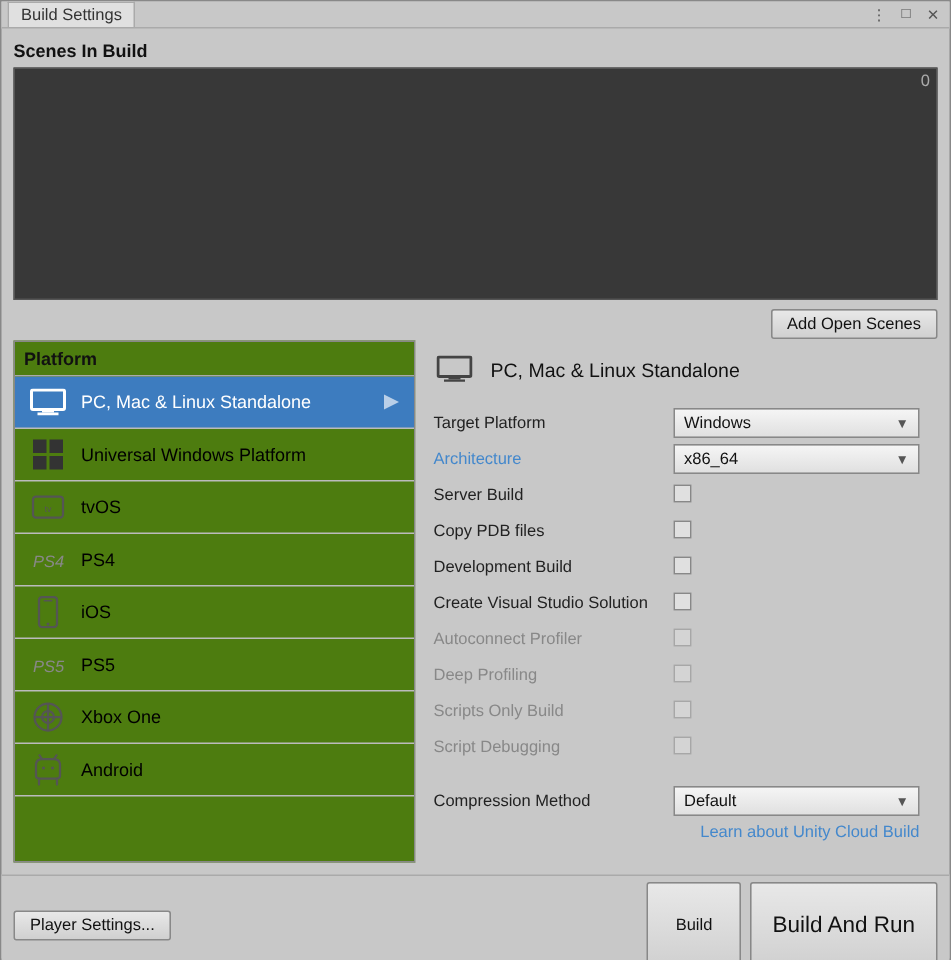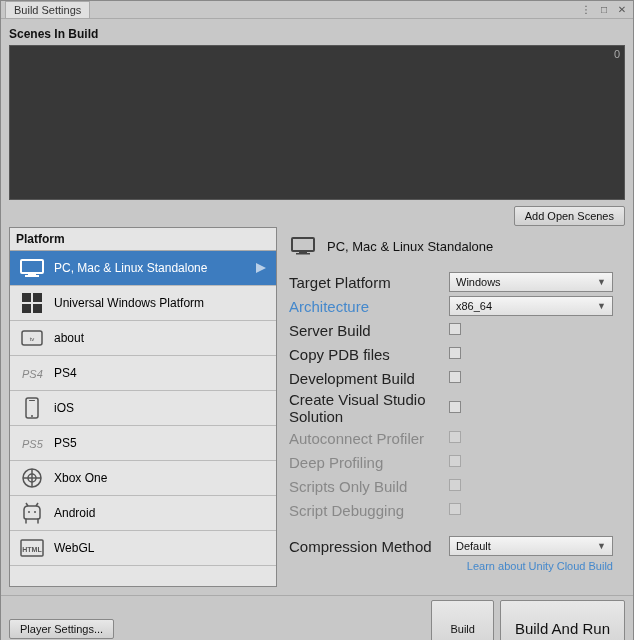--- a/index.html
+++ b/index.html
@@ -111,21 +111,21 @@
       display: flex;
       gap: 0;
       flex: 1;
     }
 
     .platform-panel {
       width: 268px;
       display: flex;
       flex-direction: column;
       border: 1px solid #888;
-      background: #e5e5e5;
+      background: #4d7c0f;
     }
 
     .platform-header {
       font-size: 12px;
       font-weight: bold;
       color: #111;
       padding: 4px 6px;
       border-bottom: 1px solid #aaa;
     }
 
@@ -208,21 +208,21 @@
 
     .settings-row {
       display: flex;
       align-items: center;
       min-height: 22px;
       margin-bottom: 2px;
     }
 
     .settings-row-label {
       width: 160px;
-      font-size: 15px;
+      font-size: 11px;
       color: #222;
       flex-shrink: 0;
     }
 
     .settings-row-label.link {
       color: #4488cc;
       cursor: pointer;
     }
 
     .settings-row-label.disabled {
@@ -378,21 +378,21 @@
             <span class="platform-label">Universal Windows Platform</span>
           </div>
 
           <div class="platform-item">
             <div class="platform-icon">
               <svg width="24" height="18" viewBox="0 0 24 18" fill="#555">
                 <rect x="2" y="2" width="20" height="14" rx="2" fill="none" stroke="#555" stroke-width="1.5"></rect>
                 <text x="12" y="12" text-anchor="middle" font-size="6" fill="#555">tv</text>
               </svg>
             </div>
-            <span class="platform-label">about</span>
+            <span class="platform-label">tvOS</span>
           </div>
 
           <div class="platform-item">
             <div class="platform-icon">
               <svg width="24" height="18" viewBox="0 0 24 18" fill="#555">
                 <text x="2" y="14" font-size="11" fill="#888" font-style="italic">PS4</text>
               </svg>
             </div>
             <span class="platform-label">PS4</span>
           </div>
@@ -437,29 +437,20 @@
                 <line x1="14" y1="4" x2="16" y2="1" stroke="#555" stroke-width="1.5"></line>
                 <circle cx="7" cy="10" r="1" fill="#555"></circle>
                 <circle cx="13" cy="10" r="1" fill="#555"></circle>
                 <line x1="4" y1="17" x2="4" y2="21" stroke="#555" stroke-width="1.5" stroke-linecap="round"></line>
                 <line x1="16" y1="17" x2="16" y2="21" stroke="#555" stroke-width="1.5" stroke-linecap="round"></line>
               </svg>
             </div>
             <span class="platform-label">Android</span>
           </div>
 
-          <div class="platform-item">
-            <div class="platform-icon">
-              <svg width="24" height="20" viewBox="0 0 24 20">
-                <rect x="1" y="2" width="22" height="16" rx="1" fill="none" stroke="#555" stroke-width="1.5"></rect>
-                <text x="12" y="14" text-anchor="middle" font-size="7" fill="#555" font-weight="bold">HTML</text>
-              </svg>
-            </div>
-            <span class="platform-label">WebGL</span>
-          </div>
 
         </div>
       </div>
 
       <div class="settings-panel">
         <div class="settings-header">
           <div class="settings-header-icon">
             <svg width="24" height="18" viewBox="0 0 24 18" fill="#444">
               <rect x="1" y="1" width="22" height="13" rx="1" fill="none" stroke="#444" stroke-width="2"></rect>
               <rect x="8" y="14" width="8" height="2" fill="#444"></rect>

